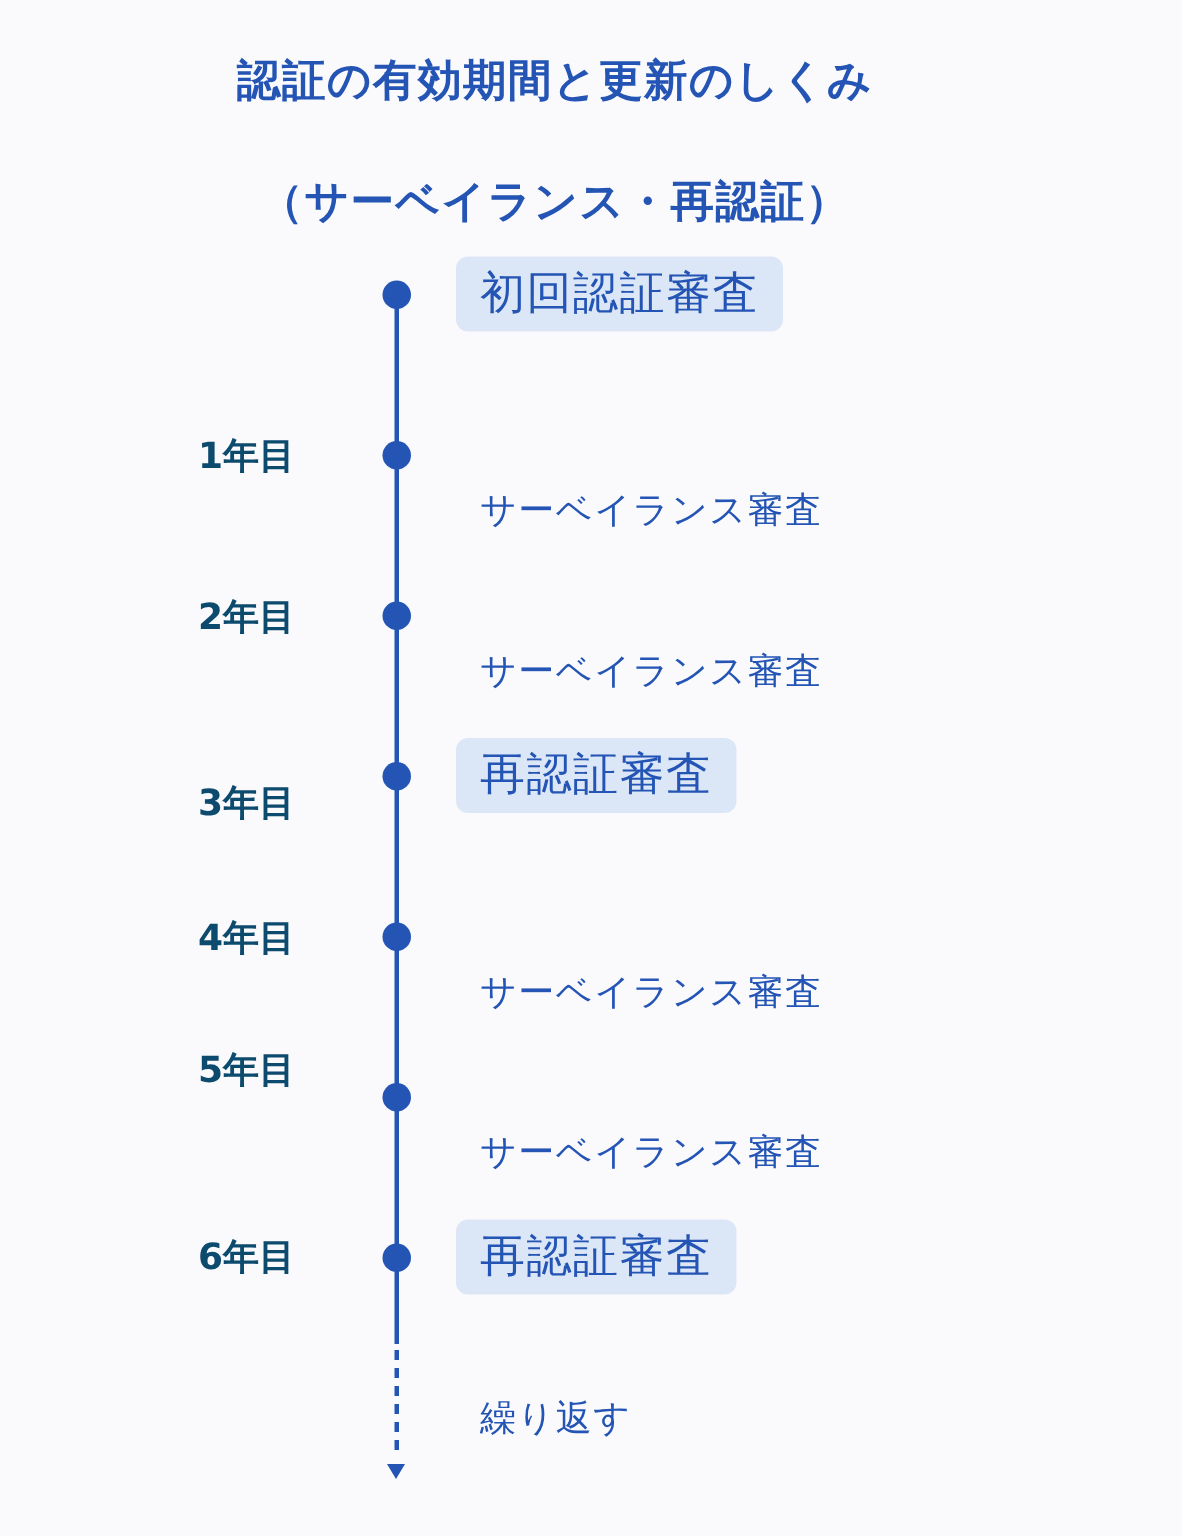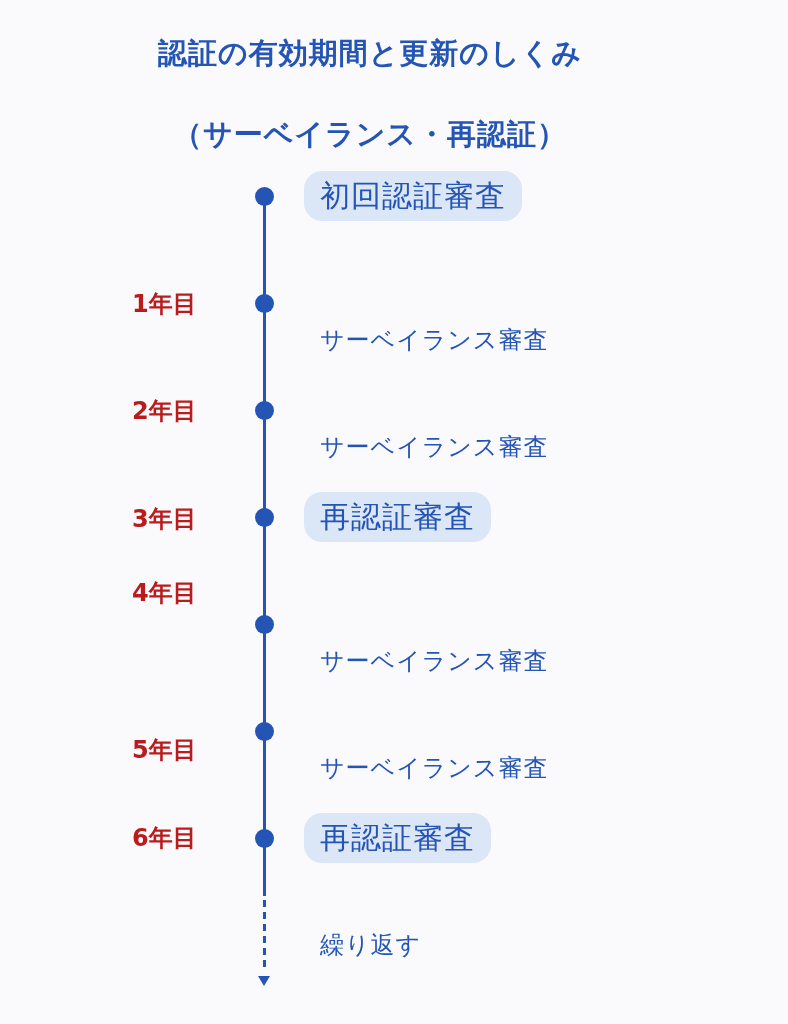--- a/index.html
+++ b/index.html
@@ -60,38 +60,38 @@
     width: 19px;
     height: 19px;
     border-radius: 50%;
     background: #2455b4;
   }
   .year {
     position: absolute;
     left: 132px;
     font-size: 24px;
     font-weight: bold;
-    color: #b91c1c;
+    color: #0c4a6e;
     line-height: 30px;
   }
   .event {
     position: absolute;
     left: 320px;
     font-size: 24px;
     color: #2455b4;
     line-height: 30px;
     letter-spacing: 1px;
     margin-top: 36px;
   }
   .badge {
     position: absolute;
     left: 304px;
     height: 50px;
     padding: 0 16px;
-    border-radius: 18px;
+    border-radius: 8px;
     background: #dbe6f6;
     font-size: 30px;
     line-height: 50px;
     color: #2455b4;
     letter-spacing: 1px;
   }
   .repeat {
     position: absolute;
     left: 320px;
     top: 930px;
@@ -115,29 +115,29 @@
 <div class="badge" style="top:171px;">初回認証審査</div>
 
 <div class="year" style="top:289px;">1年目</div>
 <div class="dot" style="top:294px;"></div>
 <div class="event" style="top:289px;">サーベイランス審査</div>
 
 <div class="year" style="top:396px;">2年目</div>
 <div class="dot" style="top:401px;"></div>
 <div class="event" style="top:396px;">サーベイランス審査</div>
 
-<div class="year" style="top:504px;">3年目</div>
+<div class="year" style="top:520px;">3年目</div>
 <div class="dot" style="top:508px;"></div>
 <div class="badge" style="top:492px;">再認証審査</div>
 
-<div class="year" style="top:578px;text-align:center;">4年目</div>
+<div class="year" style="top:610px;text-align:center;">4年目</div>
 <div class="dot" style="top:615px;"></div>
 <div class="event" style="top:610px;">サーベイランス審査</div>
 
-<div class="year" style="top:735px;">5年目</div>
+<div class="year" style="top:698px;">5年目</div>
 <div class="dot" style="top:722px;"></div>
 <div class="event" style="top:717px;">サーベイランス審査</div>
 
 <div class="year" style="top:823px;text-align:center;">6年目</div>
 <div class="dot" style="top:829px;"></div>
 <div class="badge" style="top:813px;">再認証審査</div>
 
 <div class="repeat">繰り返す</div>
 
 </body></html>

